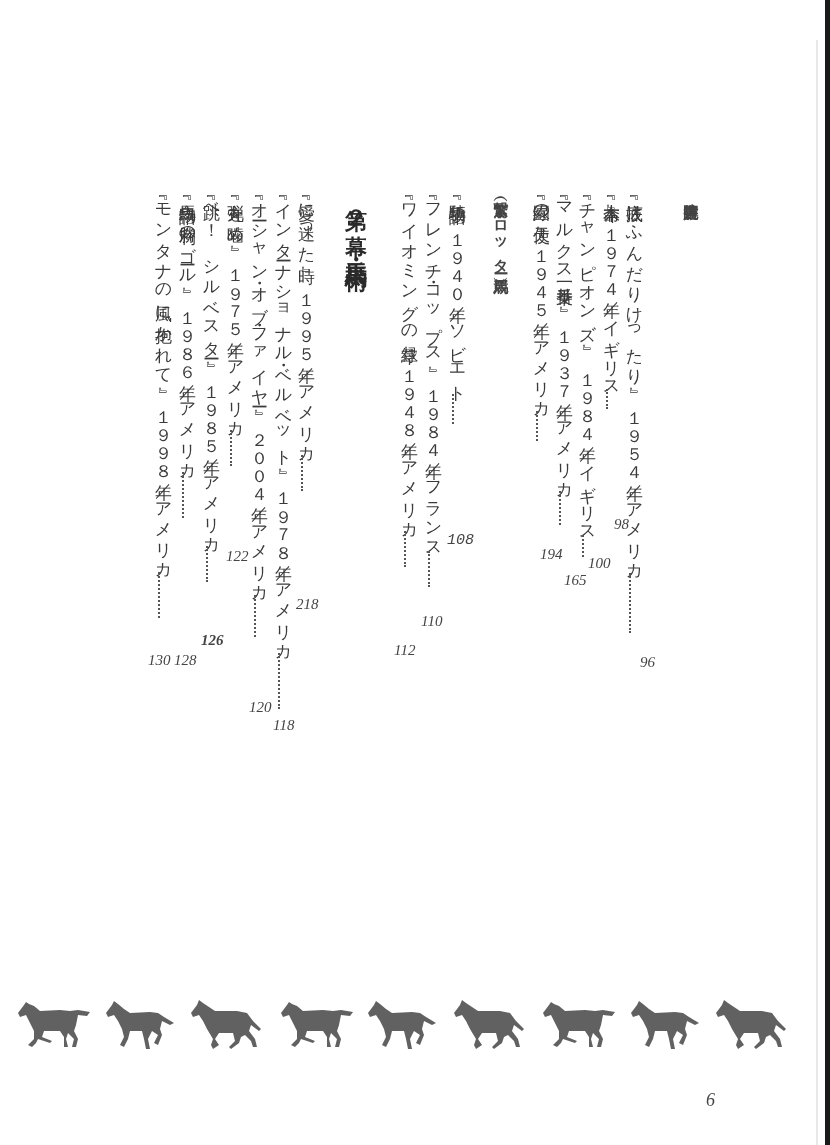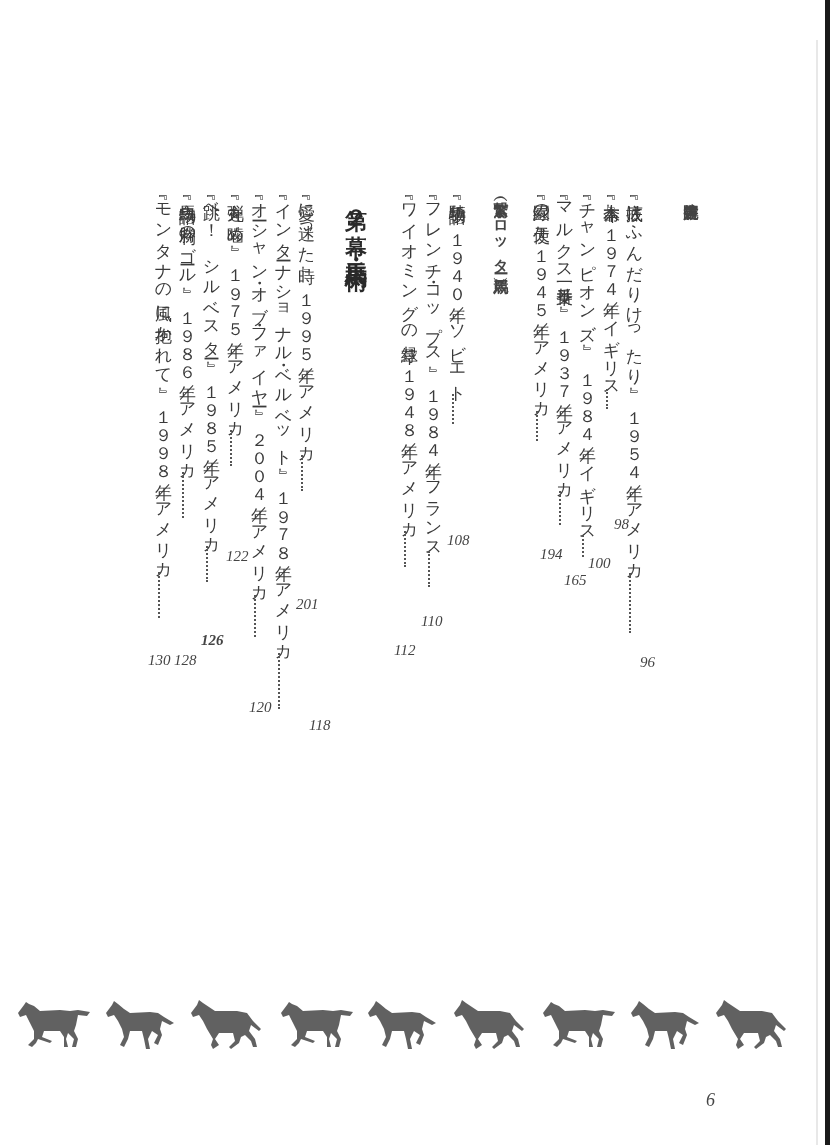--- a/index.html
+++ b/index.html
@@ -73,43 +73,43 @@
 <div class="col" style="left:531px;">
   <span>『緑園の天使』</span><span class="gap" style="height:22px"></span><span>１９４５年</span>／<span>アメリカ</span><span class="dots" style="height:30px"></span>
 </div>
 <div class="pg" style="left:540px;top:546px;">194</div>
 
 <div class="col heading" style="left:490px;">繋駕（トロッター競馬）</div>
 
 <div class="col" style="left:447px;">
   <span>『騎手物語』</span><span class="gap" style="height:26px"></span><span>１９４０年</span>／<span>ソビエト</span><span class="dots" style="height:30px"></span>
 </div>
-<div class="pg" style="left:447px;top:532px;">108</div>
+<div class="pg" style="left:447px;top:532px;font-family:Liberation Mono, monospace;">108</div>
 
 <div class="col" style="left:423px;">
   <span>『フレンチ・コップス』</span><span class="gap" style="height:22px"></span><span>１９８４年</span>／<span>フランス</span><span class="dots" style="height:36px"></span>
 </div>
 <div class="pg" style="left:421px;top:613px;text-align:center;">110</div>
 
 <div class="col" style="left:399px;">
   <span>『ワイオミングの緑草』</span><span class="gap" style="height:22px"></span><span>１９４８年</span>／<span>アメリカ</span><span class="dots" style="height:36px"></span>
 </div>
 <div class="pg" style="left:394px;top:613px;margin-top:29px;">112</div>
 
 <div class="col chapter" style="left:343px;top:192px;">第２幕　乗馬・馬術</div>
 
 <div class="col" style="left:296px;">
   <span>『愛に迷った時』</span><span class="gap" style="height:26px"></span><span>１９９５年</span>／<span>アメリカ</span><span class="dots" style="height:36px"></span>
 </div>
-<div class="pg" style="left:296px;top:596px;">201</div>
+<div class="pg" style="left:296px;top:596px;">218</div>
 
 <div class="col" style="left:273px;">
   <span>『インターナショナル・ベルベット』</span><span class="gap" style="height:22px"></span><span>１９７８年</span>／<span>アメリカ</span><span class="dots" style="height:56px"></span>
 </div>
-<div class="pg" style="left:273px;top:717px;margin-left:36px;">118</div>
+<div class="pg" style="left:273px;top:717px;">118</div>
 
 <div class="col" style="left:249px;">
   <span>『オーシャン・オブ・ファイヤー』</span><span class="gap" style="height:22px"></span><span>２００４年</span>／<span>アメリカ</span><span class="dots" style="height:42px"></span>
 </div>
 <div class="pg" style="left:249px;top:699px;">120</div>
 
 <div class="col" style="left:225px;">
   <span>『弾丸を噛め』</span><span class="gap" style="height:22px"></span><span>１９７５年</span>／<span>アメリカ</span><span class="dots" style="height:36px"></span>
 </div>
 <div class="pg" style="left:226px;top:548px;">122</div>

